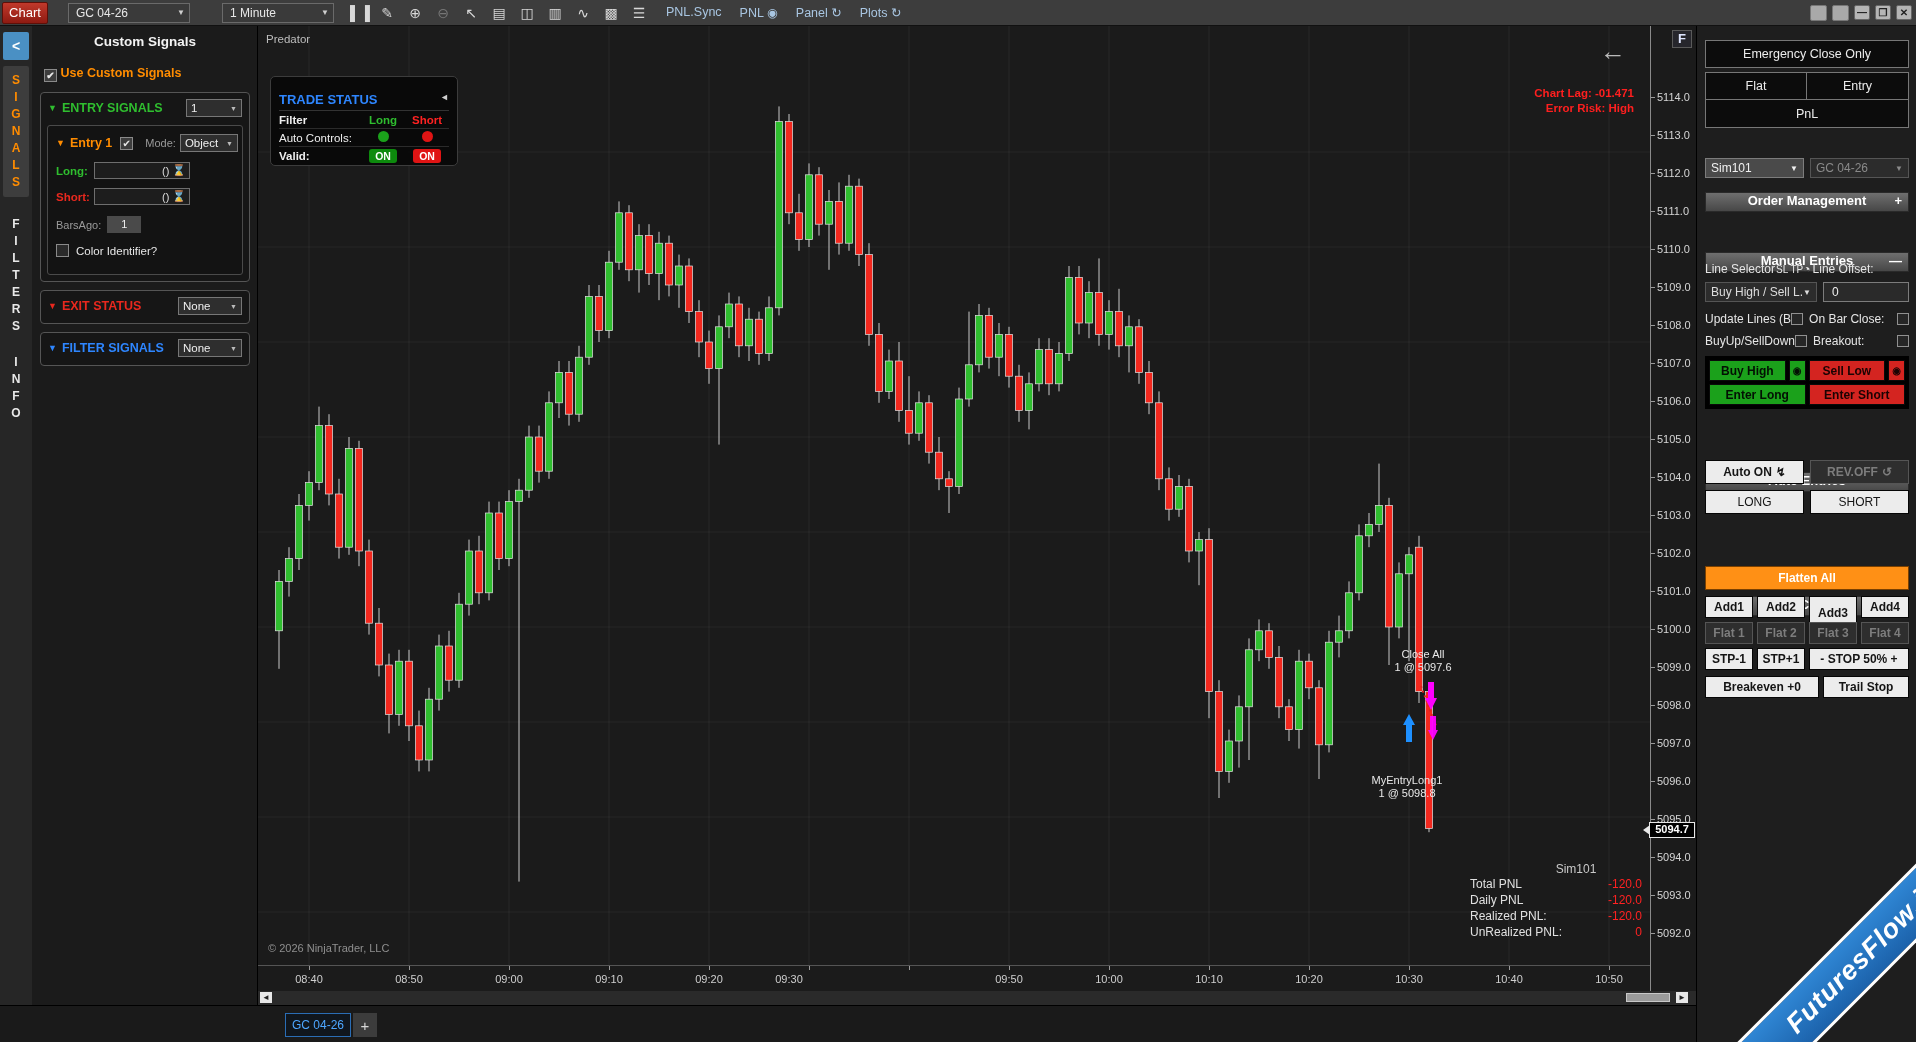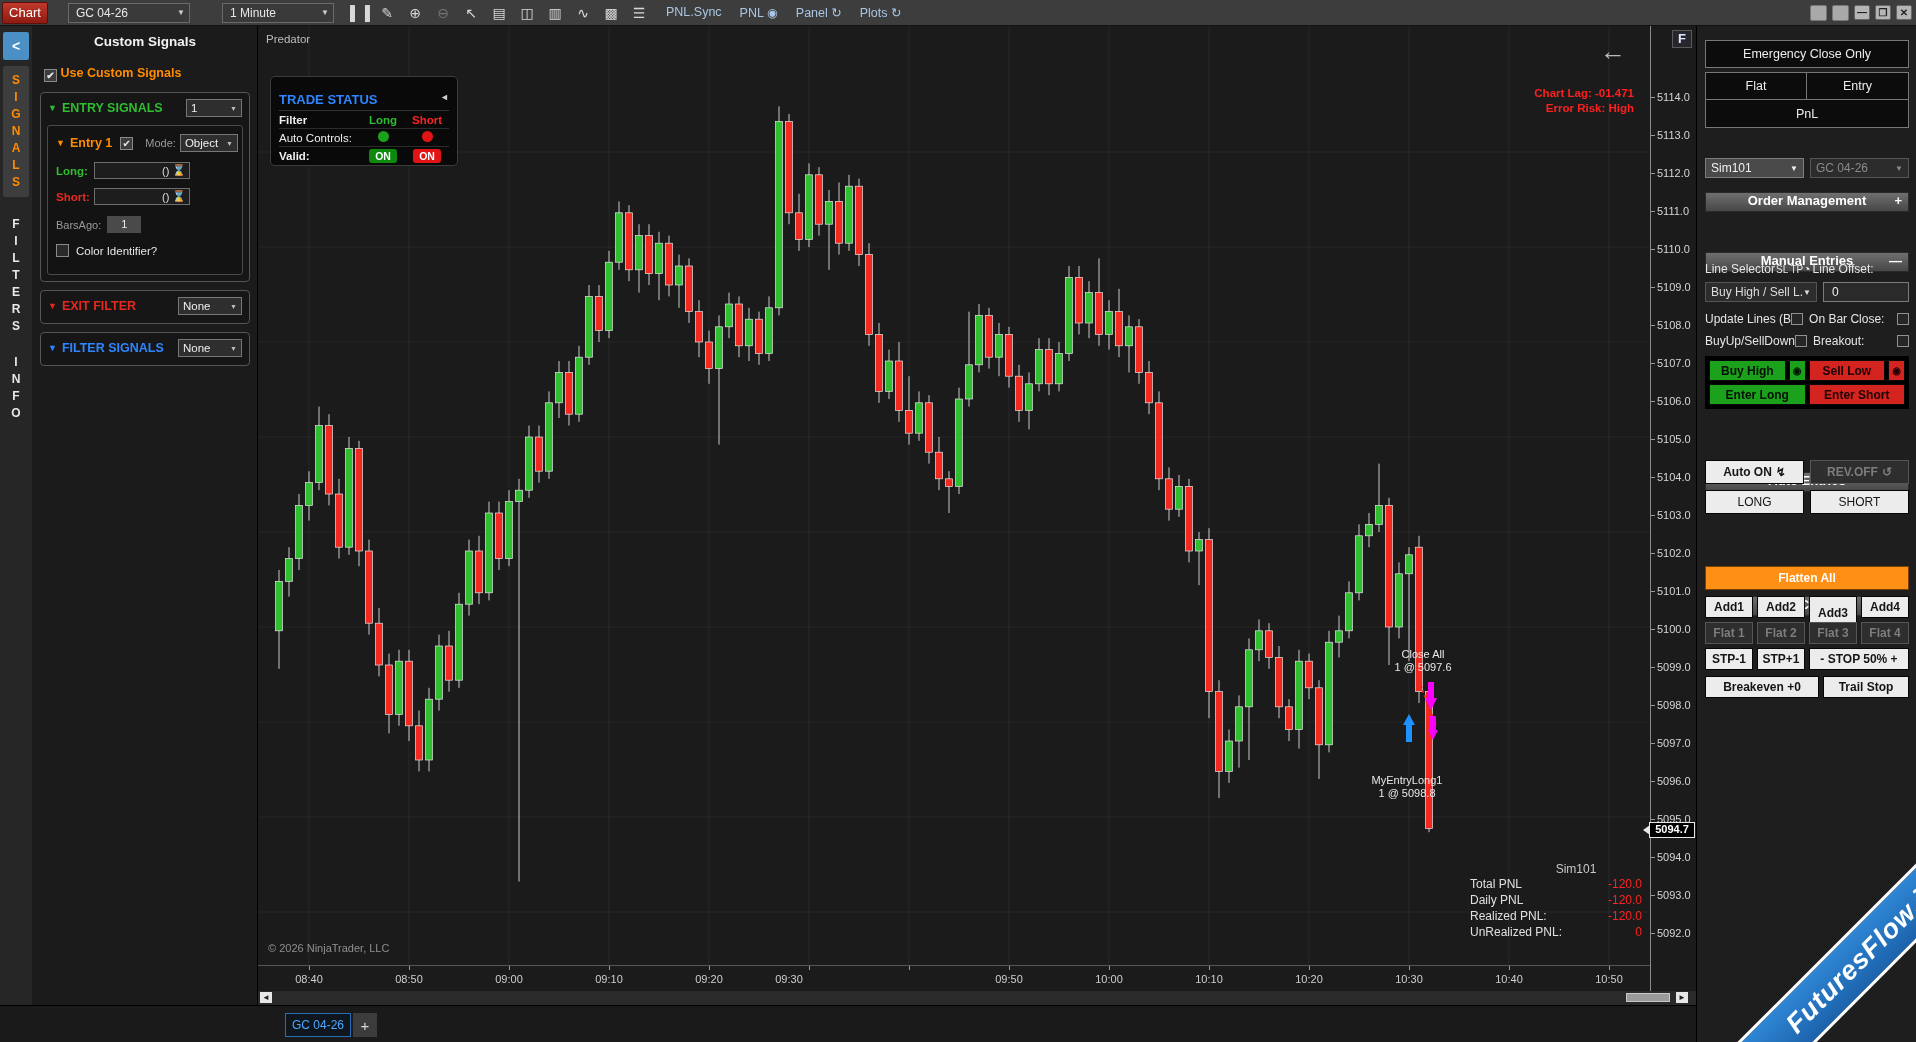--- a/index.html
+++ b/index.html
@@ -239,21 +239,21 @@
         <div class="sub-row" style="top:118px;">
           <span class="chk" style="background:#2a2a2a"></span>
           <span style="color:#e6e6e6; font-size:11.5px; margin-left:7px">Color Identifier?</span>
         </div>
       </div>
     </div>
 
     <div class="abs groupbox" id="exit-group">
       <div class="grp-row">
         <span class="tri" style="color:#e8281e">▼</span>
-        <span class="grp-title" style="color:#e8281e">EXIT FILTER</span>
+        <span class="grp-title" style="color:#e8281e">EXIT STATUS</span>
         <div class="mini-dd">
           <span>None</span>
             <span class="caret">▼</span>
         </div>
       </div>
     </div>
 
     <div class="abs groupbox" id="filter-group">
       <div class="grp-row">
         <span class="tri" style="color:#2e86ff">▼</span>

